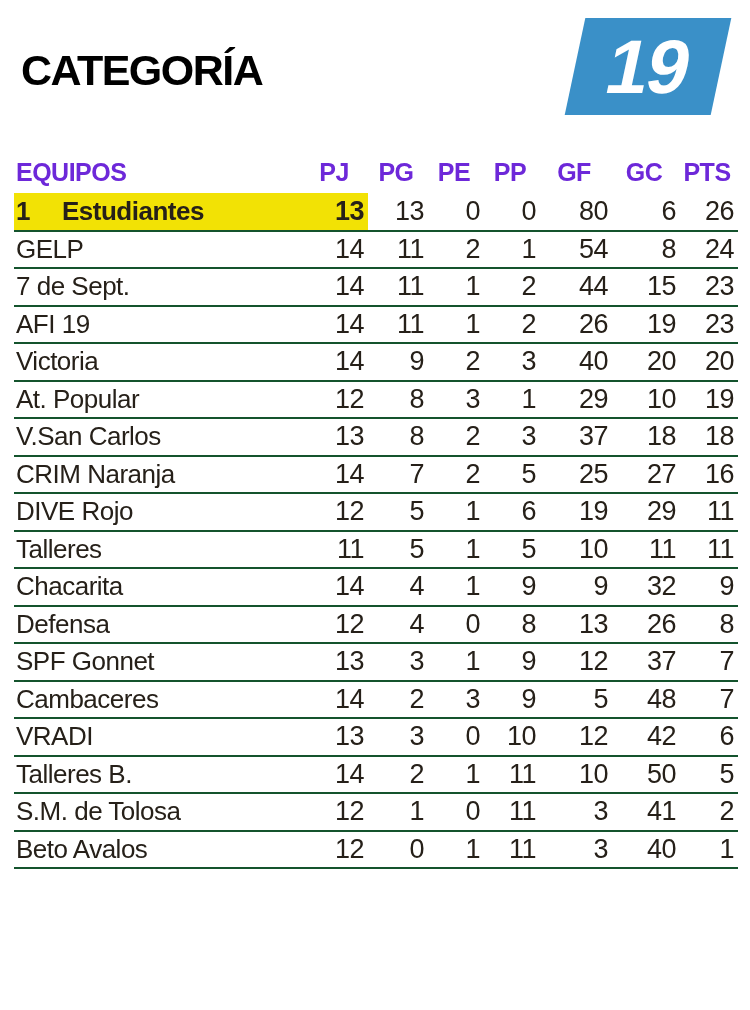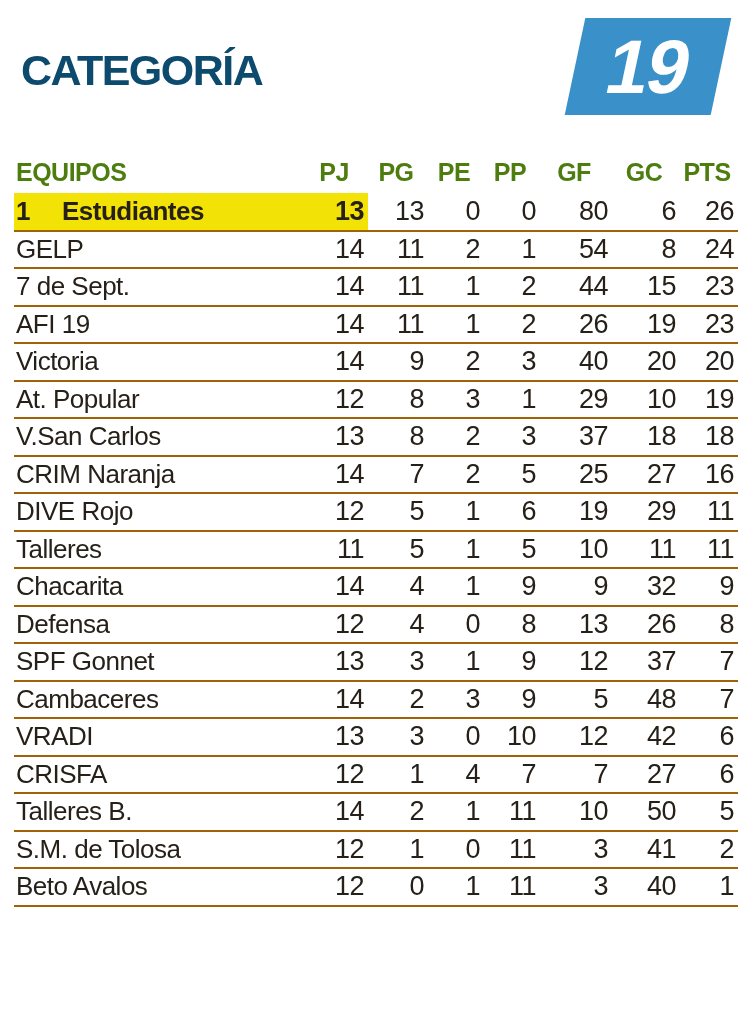--- a/index.html
+++ b/index.html
@@ -14,21 +14,21 @@
     color: #231f1a;
   }
   
   .page-title {
     position: absolute;
     left: 21px;
     top: 46px;
     font-size: 43px;
     font-weight: 700;
     letter-spacing: -1.5px;
-    color: #0c4a6e;
+    color: #000000;
     white-space: nowrap;
   }
   .badge {
     position: absolute;
     left: 575px;
     top: 18px;
     width: 146px;
     height: 97px;
     background: #3a90c8;
     transform: skewX(-12deg);
@@ -48,34 +48,34 @@
     position: absolute;
     left: 14px;
     top: 150px;
     width: 724px;
     border-collapse: collapse;
     table-layout: fixed;
   }
   table.standings thead tr { height: 43px; }
   table.standings tbody tr {
     height: 37.5px;
-    border-bottom: 2px solid #a16207;
+    border-bottom: 2px solid #14532d;
     margin-top: 29px;
   }
   th, td {
     padding: 0;
     vertical-align: middle;
     white-space: nowrap;
     overflow: hidden;
   }
   th {
     font-size: 25px;
     font-weight: 700;
     letter-spacing: -0.5px;
-    color: #4d7c0f;
+    color: #6d28d9;
     vertical-align: bottom;
     padding-bottom: 6px;
   }
   th.c-team { text-align: left; padding-left: 2px; }
   th.c-num  { text-align: center; padding-right: 4px; }
   td.c-team {
     text-align: left;
     padding-left: 2px;
     font-size: 26px;
     letter-spacing: -0.5px;
@@ -278,30 +278,20 @@
         <td class="c-team">VRADI</td>
         <td class="c-num">13</td>
         <td class="c-num">3</td>
         <td class="c-num">0</td>
         <td class="c-num">10</td>
         <td class="c-num">12</td>
         <td class="c-num">42</td>
         <td class="c-num">6</td>
       </tr>
       <tr>
-        <td class="c-team">CRISFA</td>
-        <td class="c-num">12</td>
-        <td class="c-num">1</td>
-        <td class="c-num">4</td>
-        <td class="c-num">7</td>
-        <td class="c-num">7</td>
-        <td class="c-num">27</td>
-        <td class="c-num">6</td>
-      </tr>
-      <tr>
         <td class="c-team">Talleres B.</td>
         <td class="c-num">14</td>
         <td class="c-num">2</td>
         <td class="c-num">1</td>
         <td class="c-num">11</td>
         <td class="c-num">10</td>
         <td class="c-num">50</td>
         <td class="c-num">5</td>
       </tr>
       <tr>

